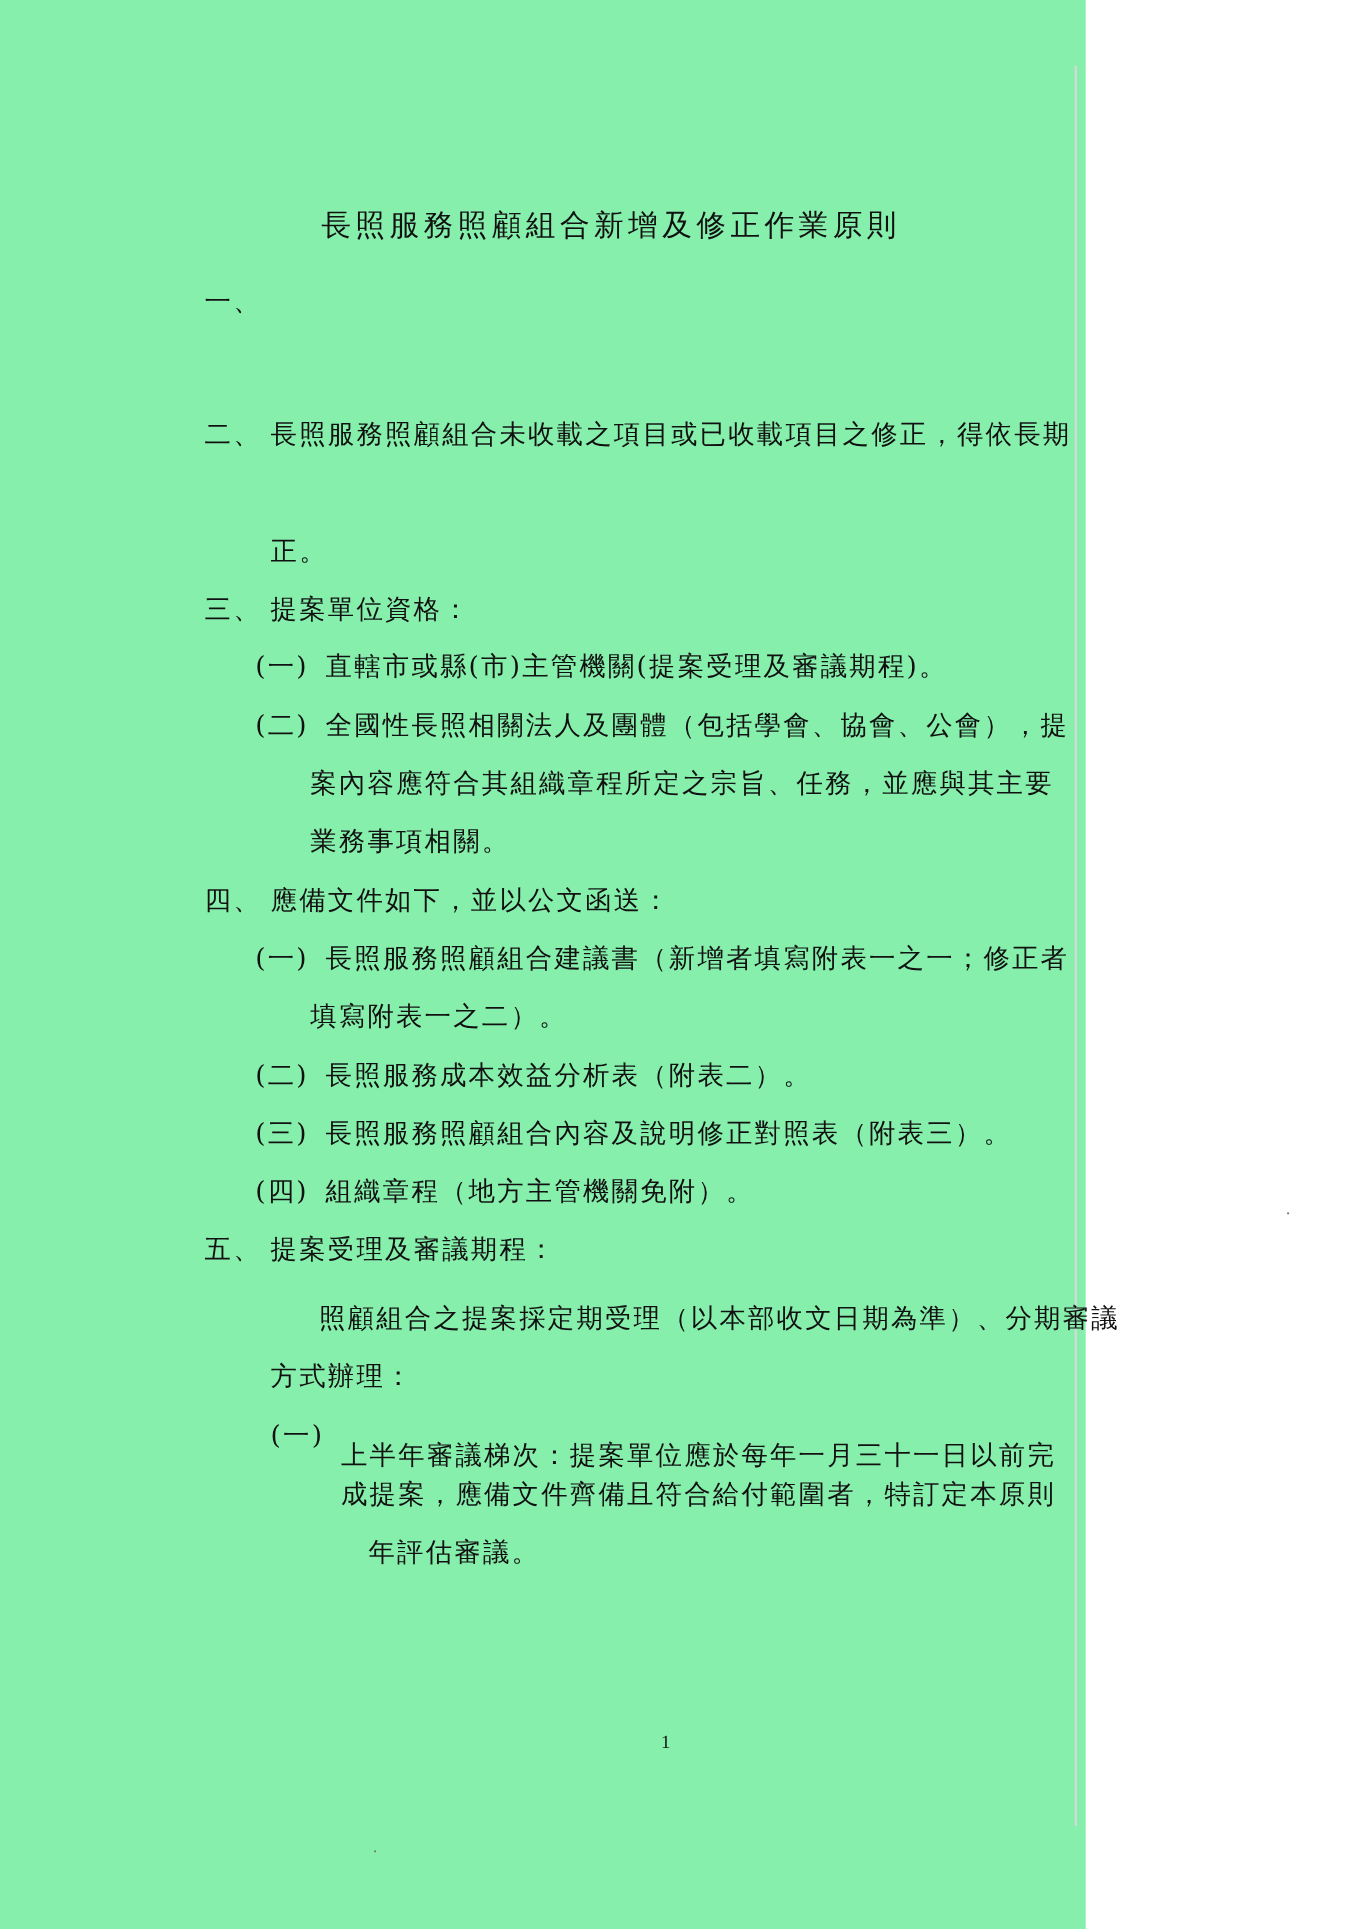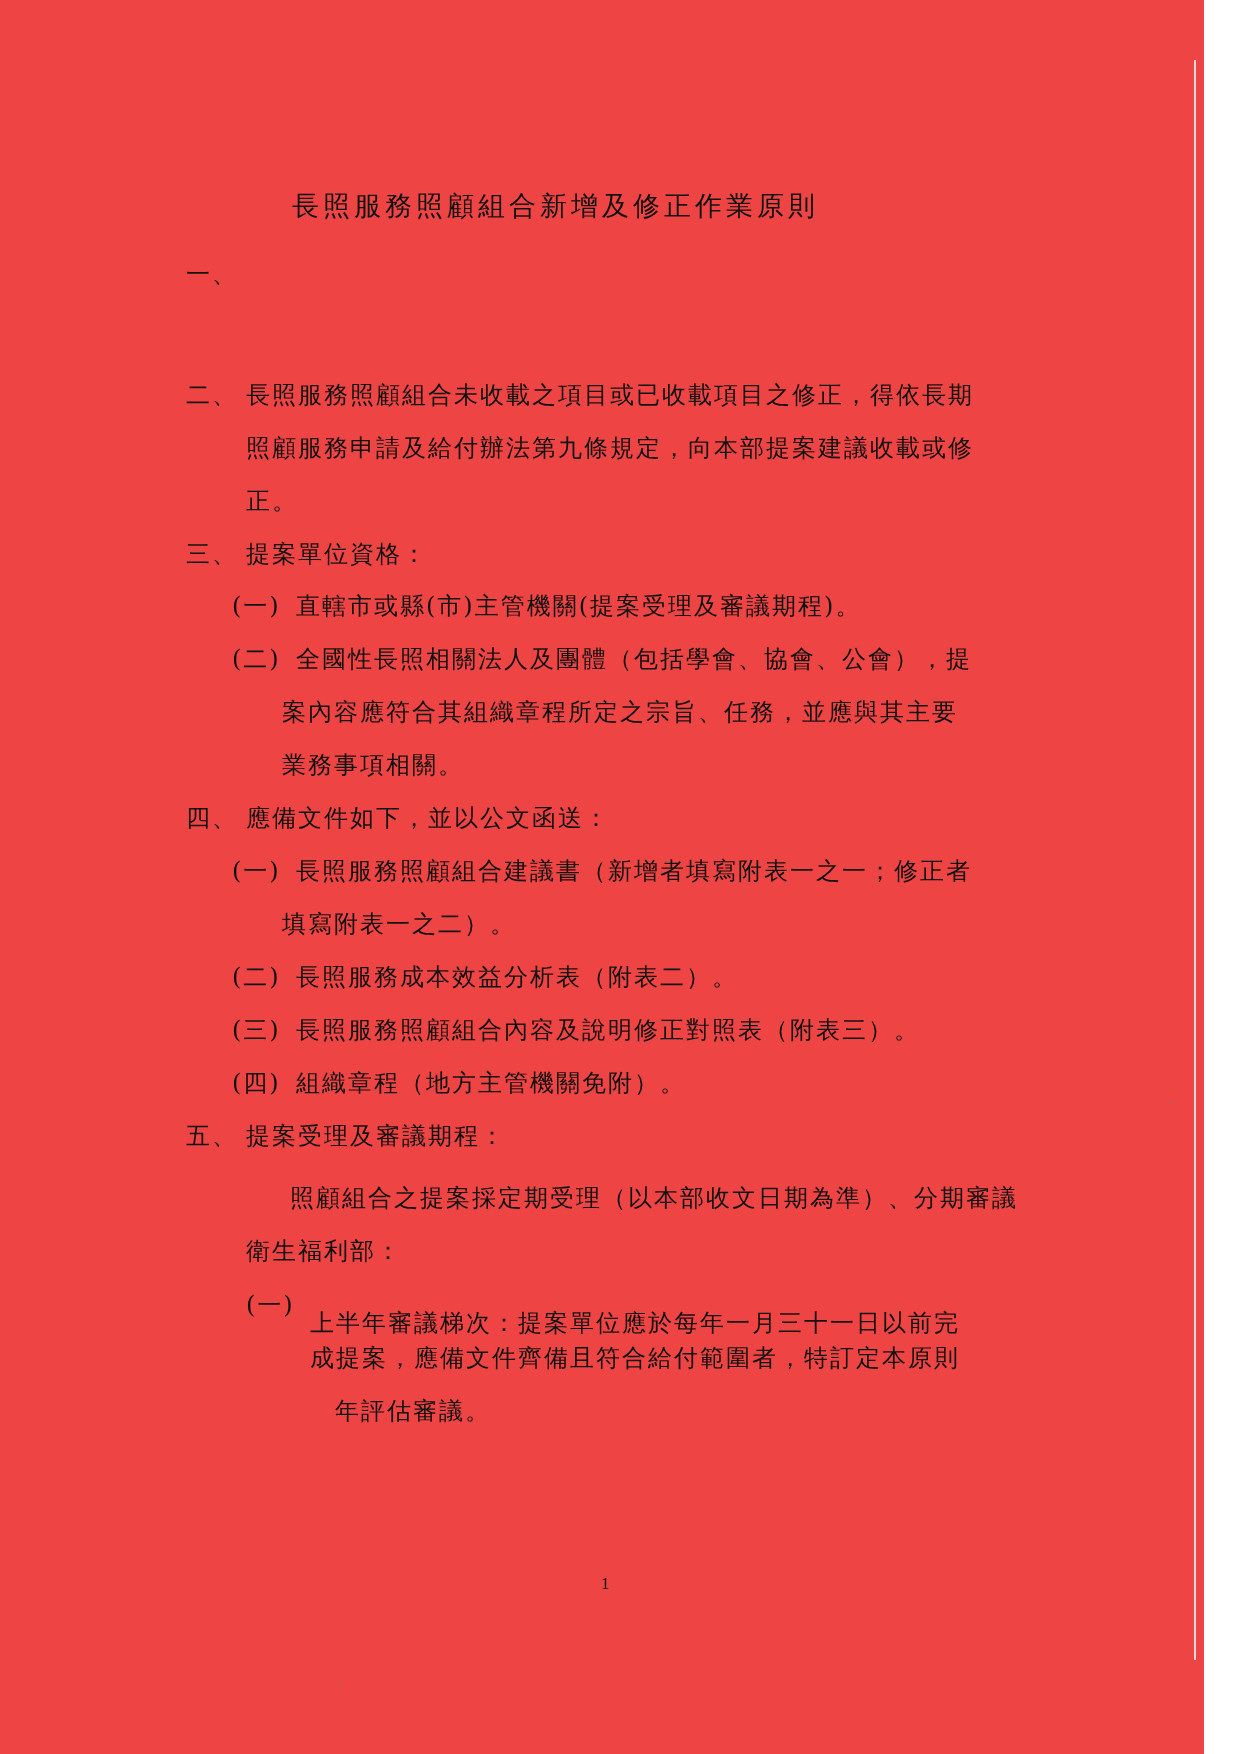--- a/index.html
+++ b/index.html
@@ -1,17 +1,17 @@
 <!DOCTYPE html>
 <html><head>
   <meta charset="utf-8">
   <style>
     html, body { margin: 0; padding: 0; background: #ffffff; }
     body { width: 1241px; height: 1754px; position: relative; overflow: hidden; }
-    .page { position: absolute; left: 0; top: 0; width: 1204px; height: 1754px; background: #ef4444; }
+    .page { position: absolute; left: 0; top: 0; width: 987px; height: 1754px; background: #86efac; }
     .edge-right { position: absolute; right: 8px; top: 60px; width: 2px; height: 1600px; background: #d8d8d8; }
     .line {
       position: absolute;
       font-family: "DejaVu Serif", "Liberation Serif", serif;
       font-size: 24px;
       color: #111111;
       white-space: nowrap;
       letter-spacing: 2px;
       line-height: 32px;
     }
@@ -24,21 +24,20 @@
 
 <div class="page">
   <div class="edge-right"></div>
 
   <div class="line title" style="left:292px; top:190px;">長照服務照顧組合新增及修正作業原則</div>
 
   <div class="line" style="left:186px; top:258px;">一、</div>
 
   <div class="line" style="left:186px; top:379px;">二、</div>
   <div class="line" style="left:246px; top:379px;">長照服務照顧組合未收載之項目或已收載項目之修正，得依長期</div>
-  <div class="line" style="left:246px; top:432px;">照顧服務申請及給付辦法第九條規定，向本部提案建議收載或修</div>
   <div class="line" style="left:246px; top:485px;">正。</div>
 
   <div class="line" style="left:186px; top:538px;">三、</div>
   <div class="line" style="left:246px; top:538px;">提案單位資格：</div>
 
   <div class="line" style="left:232px; top:590px;">(一)</div>
   <div class="line" style="left:296px; top:590px;">直轄市或縣(市)主管機關(提案受理及審議期程)。</div>
 
   <div class="line" style="left:232px; top:643px;">(二)</div>
   <div class="line" style="left:296px; top:643px;">全國性長照相關法人及團體（包括學會、協會、公會），提</div>
@@ -58,21 +57,21 @@
   <div class="line" style="left:232px; top:1014px;">(三)</div>
   <div class="line" style="left:296px; top:1014px;">長照服務照顧組合內容及說明修正對照表（附表三）。</div>
 
   <div class="line" style="left:232px; top:1067px;">(四)</div>
   <div class="line" style="left:296px; top:1067px;">組織章程（地方主管機關免附）。</div>
 
   <div class="line" style="left:186px; top:1120px;">五、</div>
   <div class="line" style="left:246px; top:1120px;">提案受理及審議期程：</div>
 
   <div class="line" style="left:246px; top:1182px;margin-left:44px;">照顧組合之提案採定期受理（以本部收文日期為準）、分期審議</div>
-  <div class="line" style="left:246px; top:1235px;">衛生福利部：</div>
+  <div class="line" style="left:246px; top:1235px;">方式辦理：</div>
 
   <div class="line" style="left:246px; top:1289px;">(一)</div>
   <div class="line" style="left:310px; top:1271px;margin-top:36px;">上半年審議梯次：提案單位應於每年一月三十一日以前完</div>
   <div class="line" style="left:310px; top:1342px;">成提案，應備文件齊備且符合給付範圍者，特訂定本原則</div>
   <div class="line" style="left:310px; top:1395px;margin-left:25px;">年評估審議。</div>
 
   <div class="line page-number" style="left:601px; top:1568px;">1</div>
 
   <div class="speck" style="left:1170px; top:1102px;"></div>
   <div class="speck" style="left:340px; top:1682px;"></div>

